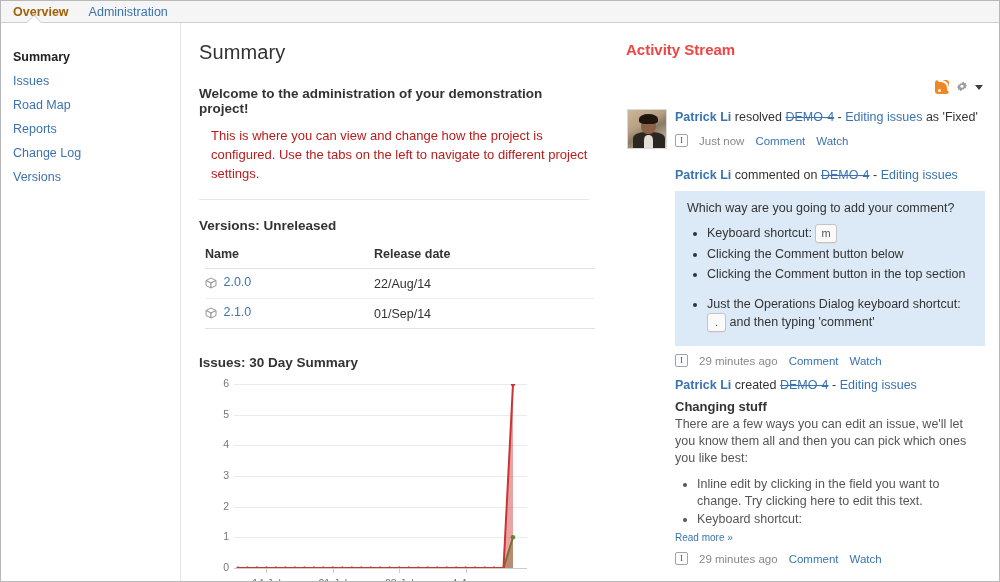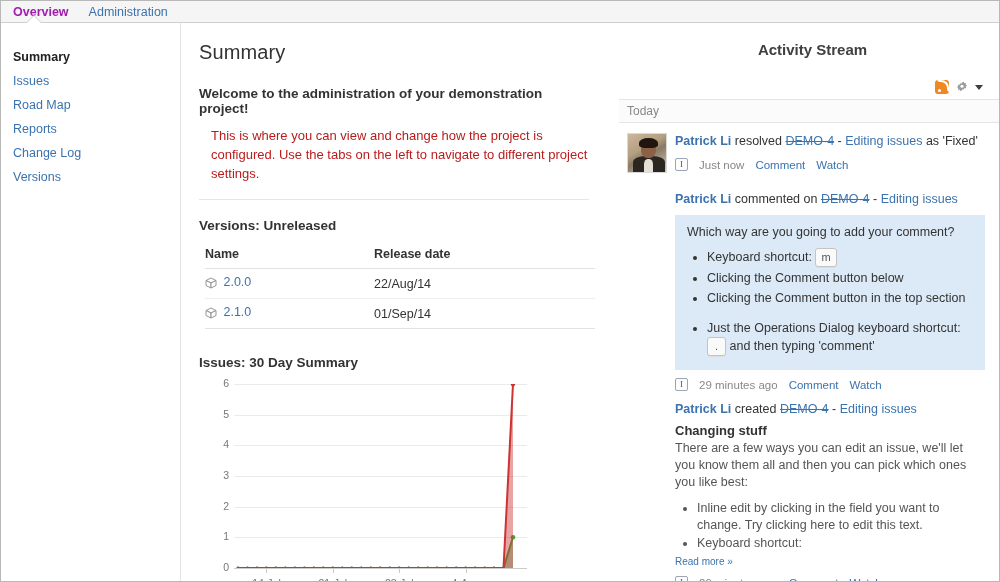--- a/index.html
+++ b/index.html
@@ -33,21 +33,21 @@
     padding: 0 0 0 12px;
     display: flex;
     align-items: center;
   }
   .tab {
     font-size: 12.5px;
     margin-right: 20px;
     line-height: 22px;
     white-space: nowrap;
   }
-  .tab.active { color: #a21caf; font-weight: bold; }
+  .tab.active { color: #a16207; font-weight: bold; }
   .tab.link { color: #3b73af; cursor: pointer; }
   
   #tab-caret {
     position: absolute;
     left: 26px; bottom: -1px;
     width: 0; height: 0;
     border-left: 7px solid transparent;
     border-right: 7px solid transparent;
     border-bottom: 7px solid #fff;
     filter: drop-shadow(0 -1px 0 #cfcfcf);
@@ -155,21 +155,21 @@
     text-align: right; font-size: 10.5px; color: #777;
     transform: translateY(-7px);
   }
   #axis-x { position: absolute; left: 27px; right: 0; bottom: 0; height: 1px; background: #cbcbcb; }
   .xtick-mark { position: absolute; bottom: -4px; width: 1px; height: 4px; background: #cbcbcb; }
   .xlabel { position: absolute; bottom: -20px; font-size: 10.5px; color: #777; transform: translateX(-50%); white-space: nowrap; }
   #chart-svg { position: absolute; left: 27px; top: 0; }
 
   
   h2#activity-title {
-    font-size: 15px; font-weight: bold; color: #404040; margin: 0 0 22px 7px; text-align: center;
+    font-size: 15px; font-weight: bold; color: #ef4444; margin: 0 0 22px 7px;
   }
   #stream-toolbar {
     display: flex; justify-content: flex-end; align-items: center;
     gap: 7px; padding-right: 16px; margin-bottom: 5px;
   }
   #rss-icon {
     width: 14px; height: 14px; border-radius: 3px;
     background: #ef8724; position: relative; cursor: pointer;
   }
   #rss-icon::before {
@@ -443,21 +443,20 @@
 
         <div id="stream-toolbar">
           <div id="rss-icon"></div>
           <svg id="gear-icon" viewBox="0 0 16 16">
             <path d="M8 1.6l.9.25.5-.8 1.5.6-.1.95.8.5.85-.45 1.05 1.1-.6.75.35.85.95.1v1.6l-.95.1-.35.85.6.75-1.05 1.1-.85-.45-.8.5.1.95-1.5.6-.5-.8L8 12.4l-.9.25-.5.8-1.5-.6.1-.95-.8-.5-.85.45L2.5 10.75l.6-.75-.35-.85-.95-.1V7.45l.95-.1.35-.85-.6-.75L3.55 4.65l.85.45.8-.5-.1-.95 1.5-.6.5.8z" fill="#9b9b9b"></path>
             <circle cx="8" cy="7" r="2.1" fill="#ffffff"></circle>
           </svg>
           <div id="caret-icon"></div>
         </div>
 
-        <div id="today-bar">Today</div>
 
         <div class="entry">
           <div class="avatar">
             <div class="torso"></div>
             <div class="shirt"></div>
             <div class="head"></div>
             <div class="hair"></div>
           </div>
           <div class="entry-body">
             <div class="actline">

